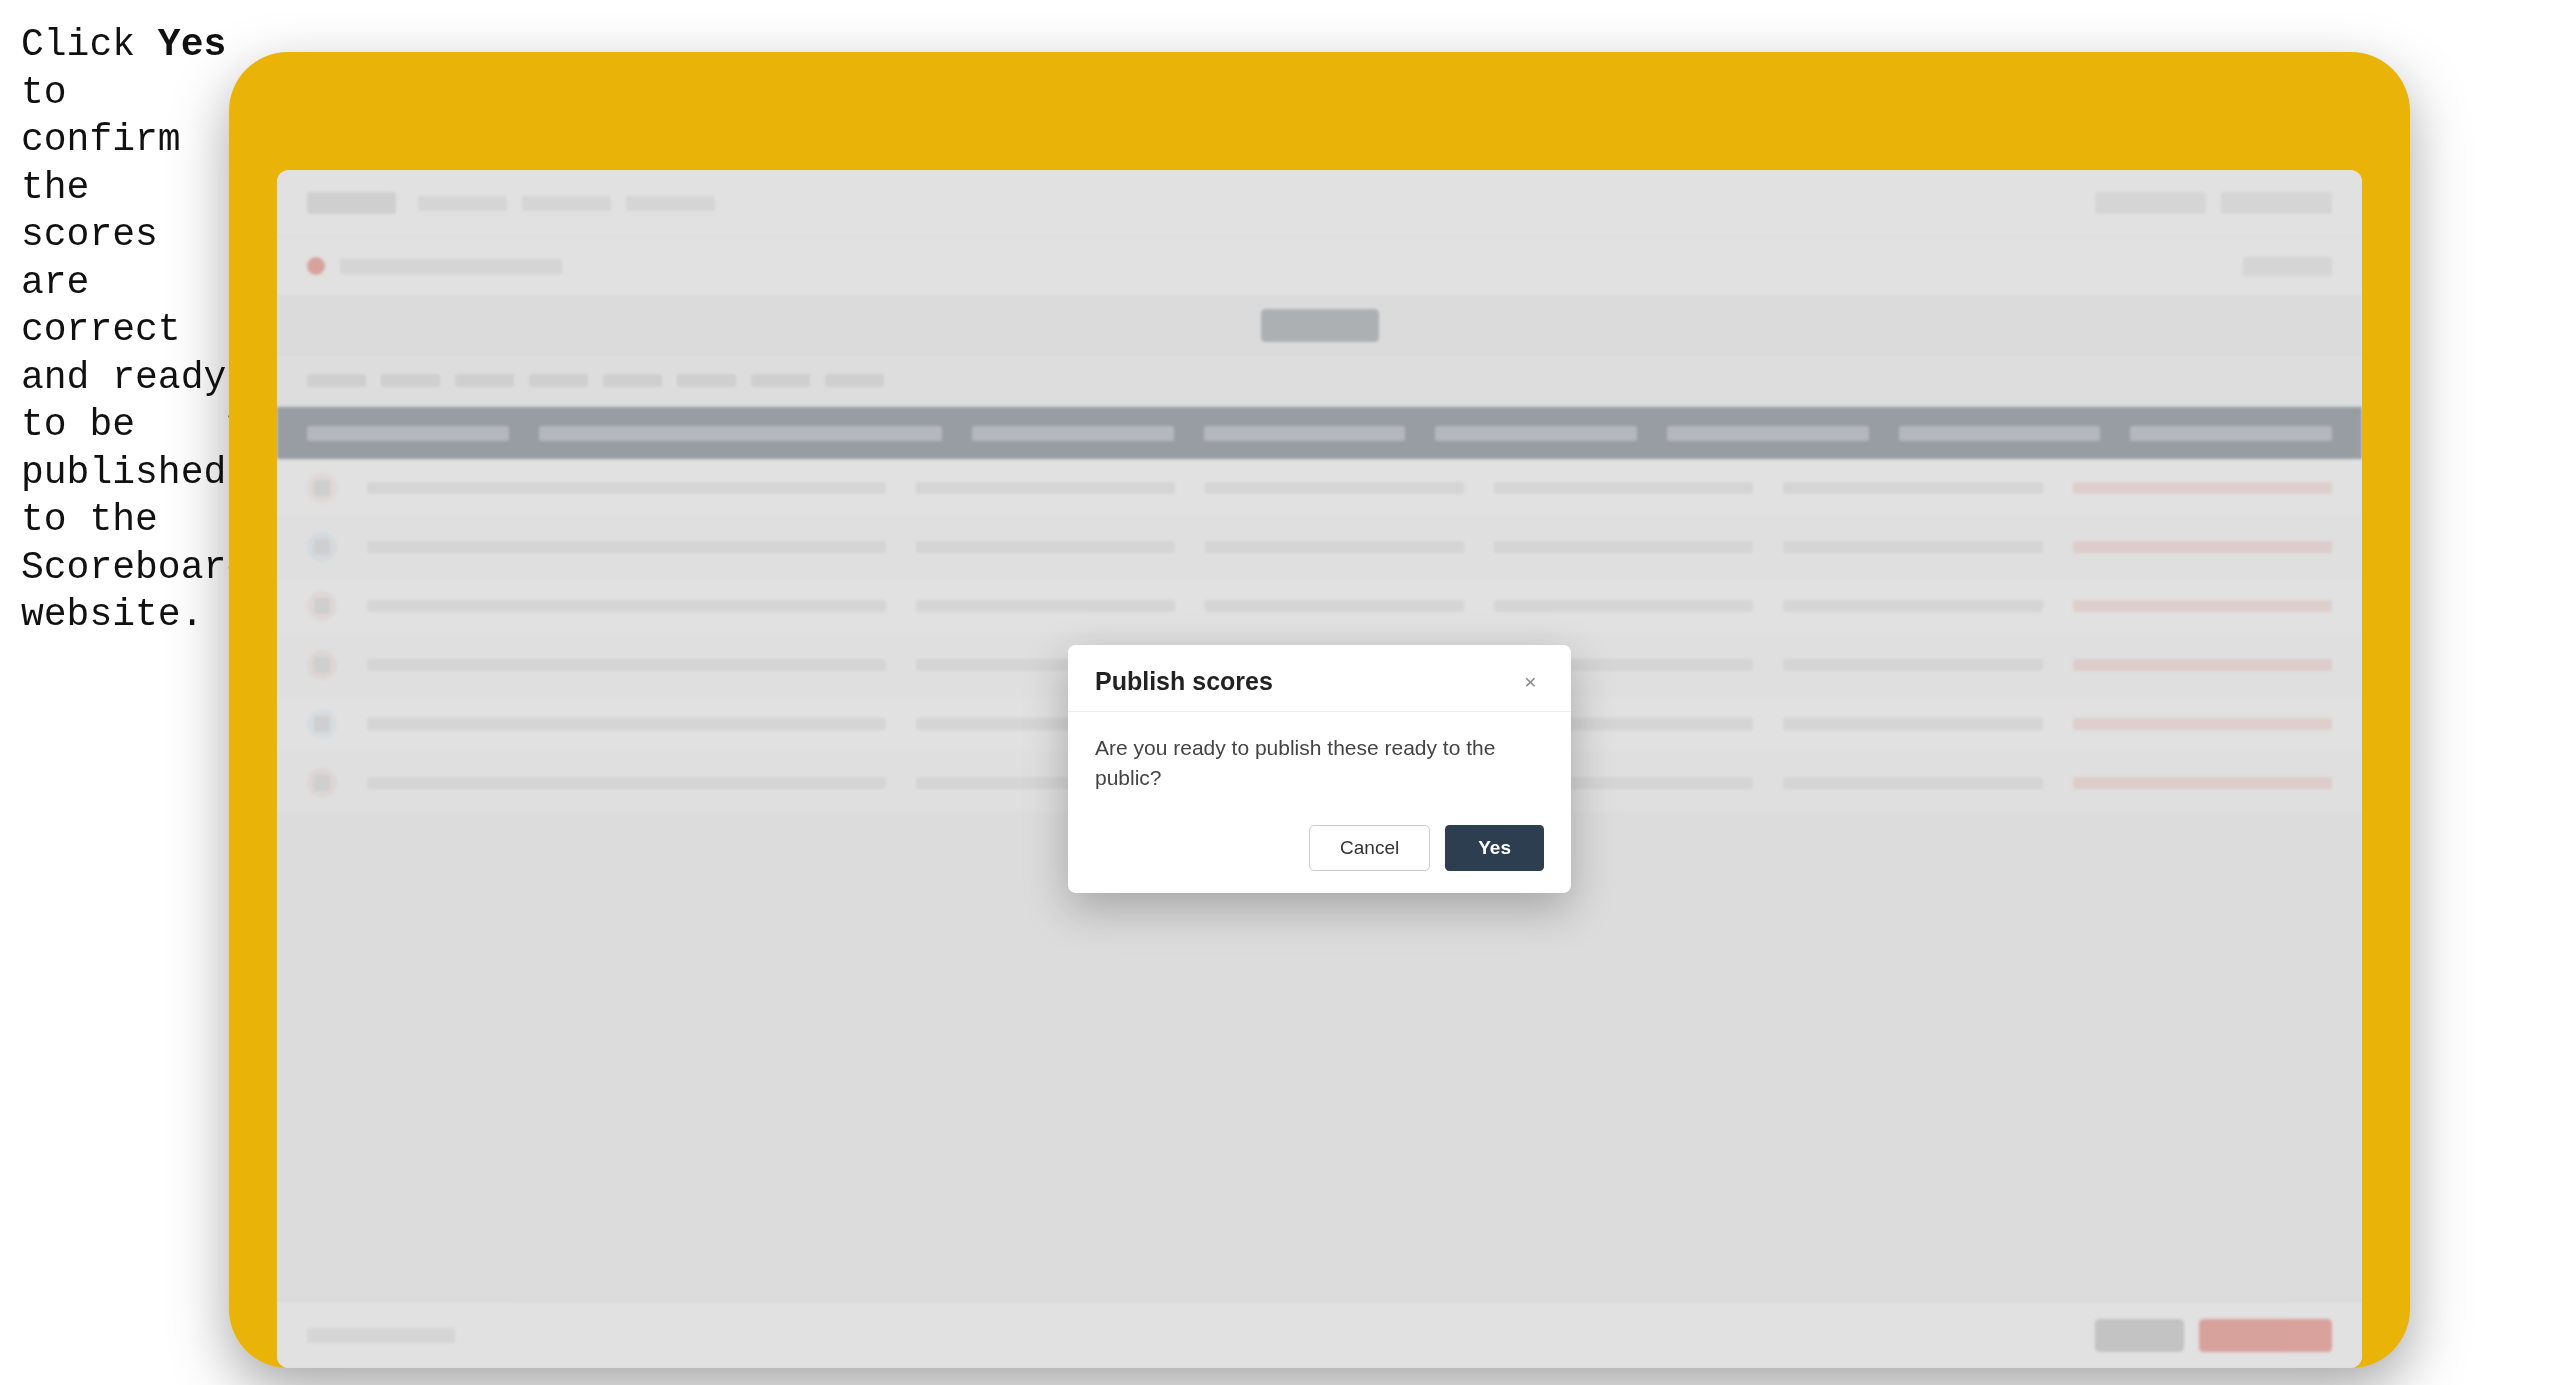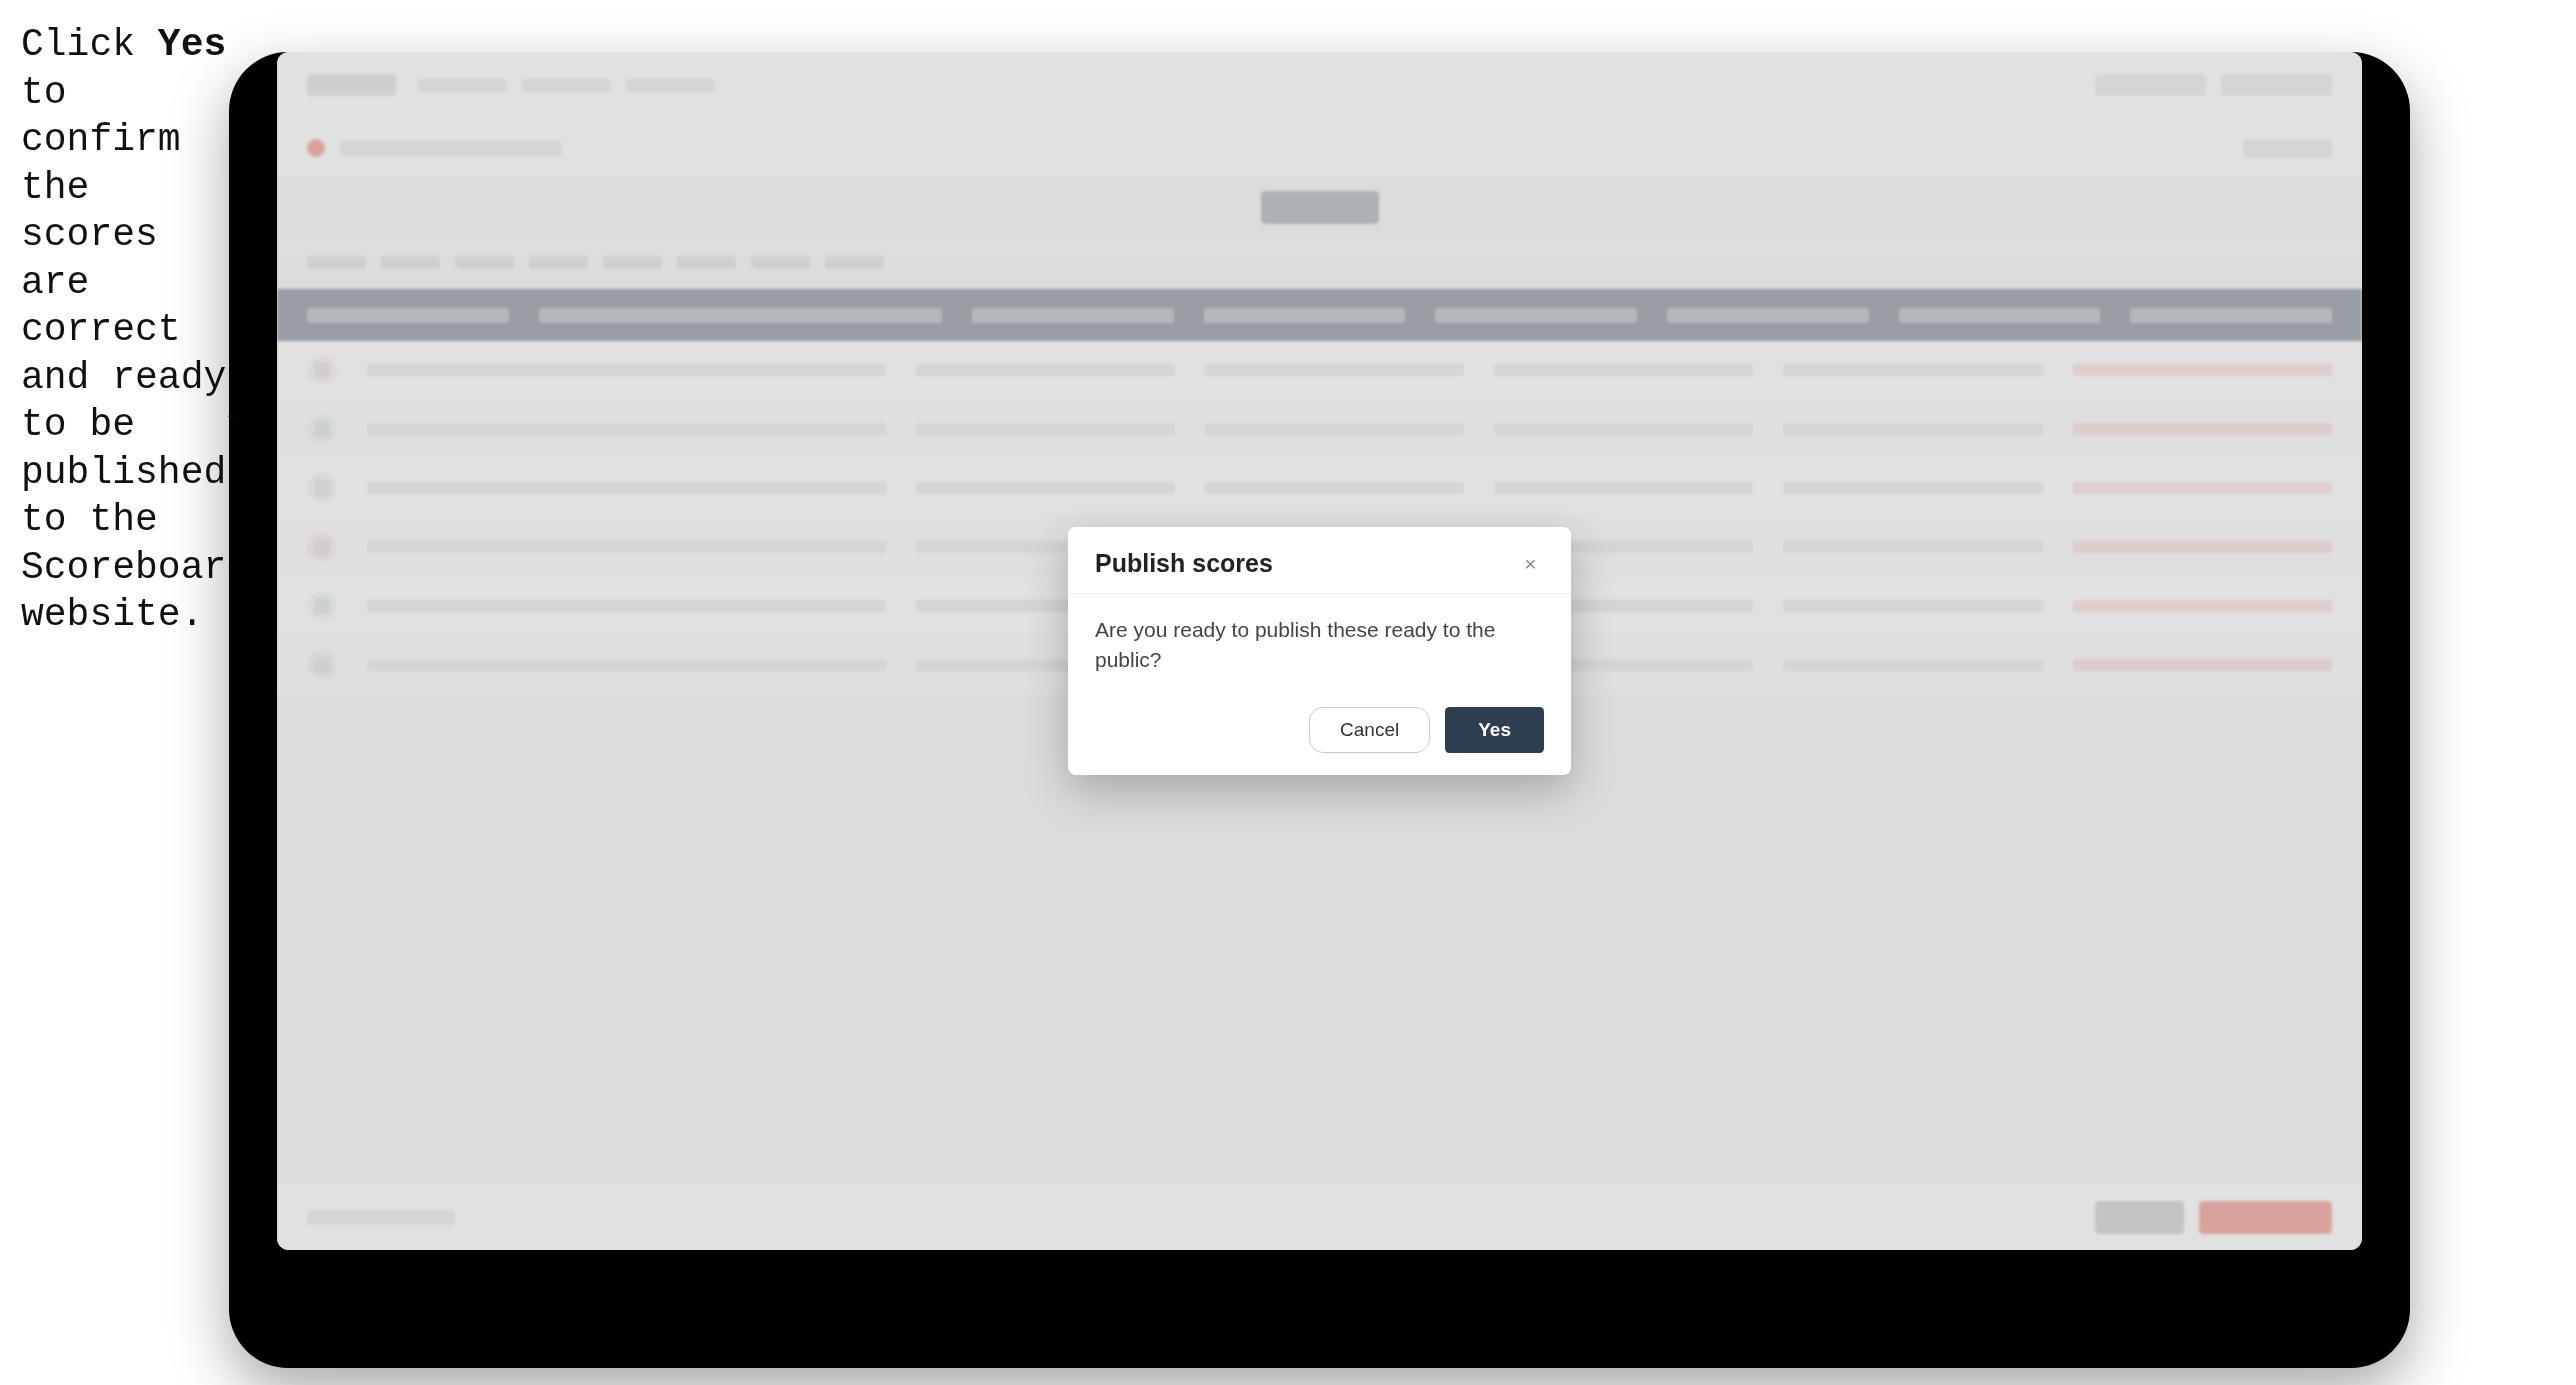--- a/index.html
+++ b/index.html
@@ -30,25 +30,25 @@
       font-weight: 700;
     }
 
     
     .tablet {
       position: absolute;
       left: 229px;
       top: 52px;
       width: 2181px;
       height: 1316px;
-      background: #000000;
+      background: #eab308;
       border-radius: 59px;
       box-shadow: 0 22px 59px rgba(0,0,0,0.35);
       display: flex;
-      align-items: flex-start;
+      align-items: flex-end;
       justify-content: center;
     }
 
     .tablet-screen {
       width: 2085px;
       height: 1198px;
       background: #f0f0f0;
       border-radius: 12px;
       overflow: hidden;
       position: relative;
@@ -350,21 +350,21 @@
     .dialog-footer {
       display: flex;
       justify-content: flex-end;
       padding: 15px 27px 22px;
       gap: 15px;
     }
 
     .btn-cancel {
       padding: 0 30px;
       border: 0.7px solid #ccc;
-      border-radius: 14px;
+      border-radius: 5px;
       background: #ffffff;
       font-size: 19px;
       color: #333;
       cursor: pointer;
     }
 
     .btn-yes {
       padding: 12px 33px;
       border: none;
       border-radius: 4.4px;

